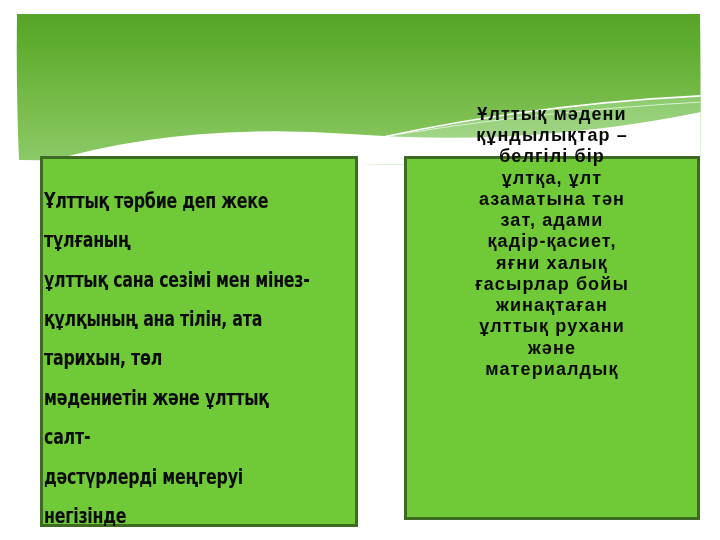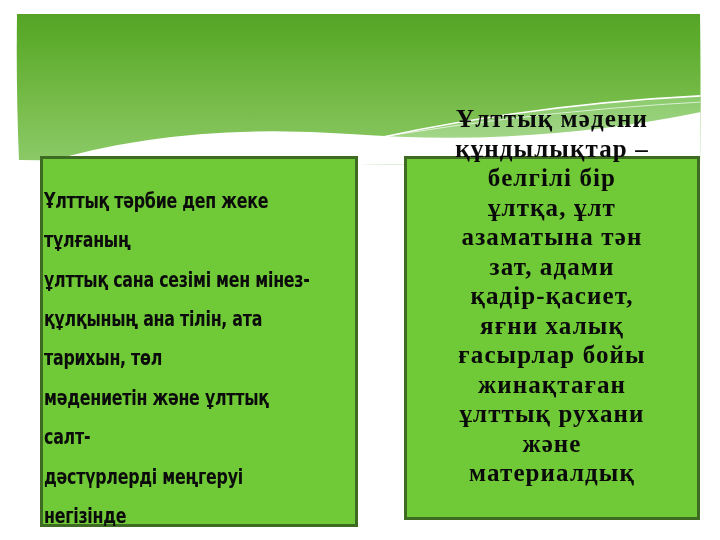--- a/index.html
+++ b/index.html
@@ -72,22 +72,22 @@
     transform-origin: left top;
     white-space: pre-wrap;
   }
 
   
   #right-text {
     position: absolute;
     left: 398px;
     top: 104px;
     width: 308px;
-    font-family: Liberation Serif, serif;
-    font-size: 25px;
+    font-family: Liberation Sans, sans-serif;
+    font-size: 18px;
     font-weight: 700;
     line-height: 1.18;
     letter-spacing: 1.1px;
     color: #0a0a0a;
     text-align: center;
     white-space: pre-wrap;
   }
 </style>
 </head>
 <body>

